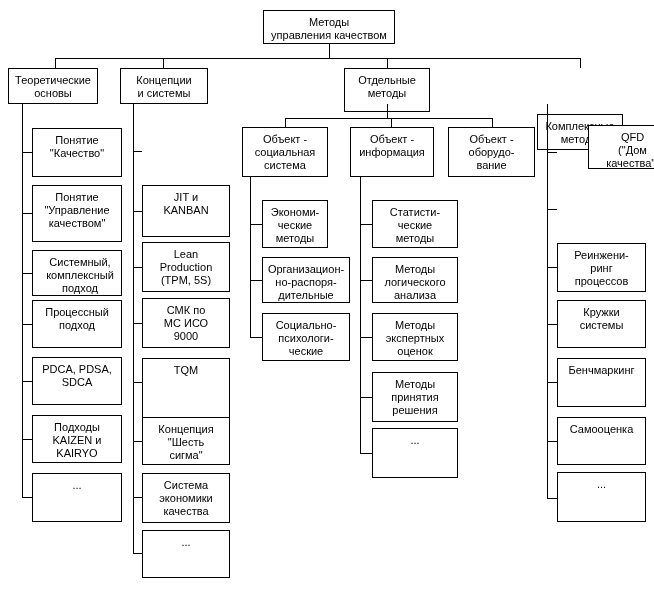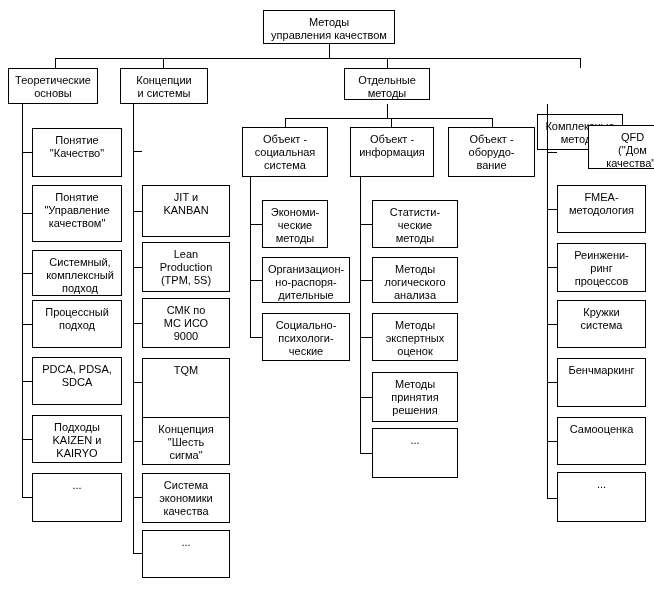--- a/index.html
+++ b/index.html
@@ -40,21 +40,21 @@
   <div class="hline" style="left:55px;top:58px;width:526px;"></div>
   <div class="vline" style="left:55px;top:58px;height:10px;"></div>
   <div class="vline" style="left:163px;top:58px;height:10px;"></div>
   <div class="vline" style="left:387px;top:58px;height:10px;"></div>
   <div class="vline" style="left:580px;top:58px;height:10px;"></div>
 
   <div class="node" style="left:120px;top:68px;width:88px;height:36px;">Концепции
 и системы</div>
   <div class="node" style="left:8px;top:68px;width:90px;height:36px;">Теоретические
 основы</div>
-  <div class="node" style="left:344px;top:68px;width:86px;height:32px;">Отдельные
+  <div class="node" style="left:344px;top:68px;width:86px;height:44px;">Отдельные
 методы</div>
   <div class="node" style="left:537px;top:68px;width:86px;height:36px;margin-top:46px;">Комплексные
 методы</div>
 
   <div class="vline" style="left:22px;top:104px;height:393px;"></div>
   <div class="hline" style="left:22px;top:152px;width:10px;"></div>
   <div class="hline" style="left:22px;top:213px;width:10px;"></div>
   <div class="hline" style="left:22px;top:273px;width:10px;"></div>
   <div class="hline" style="left:22px;top:324px;width:10px;"></div>
   <div class="hline" style="left:22px;top:381px;width:10px;"></div>
@@ -161,24 +161,22 @@
   <div class="hline" style="left:547px;top:209px;width:10px;"></div>
   <div class="hline" style="left:547px;top:267px;width:10px;"></div>
   <div class="hline" style="left:547px;top:324px;width:10px;"></div>
   <div class="hline" style="left:547px;top:382px;width:10px;"></div>
   <div class="hline" style="left:547px;top:441px;width:10px;"></div>
   <div class="hline" style="left:547px;top:498px;width:10px;"></div>
 
   <div class="node" style="left:588px;top:125px;width:89px;height:44px;">QFD
 ("Дом
 качества")</div>
-  <div class="node" style="left:557px;top:185px;width:89px;height:48px;">FMEA-
-методология</div>
   <div class="node" style="left:557px;top:243px;width:89px;height:49px;">Реинжени-
 ринг
 процессов</div>
   <div class="node" style="left:557px;top:300px;width:89px;height:48px;">Кружки
-система</div>
+системы</div>
   <div class="node" style="left:557px;top:417px;width:89px;height:48px;">Самооценка</div>
   <div class="node" style="left:557px;top:358px;width:89px;height:49px;">Бенчмаркинг</div>
   <div class="node" style="left:557px;top:472px;width:89px;height:50px;">...</div>
 
 </div>
 
 </body></html>

